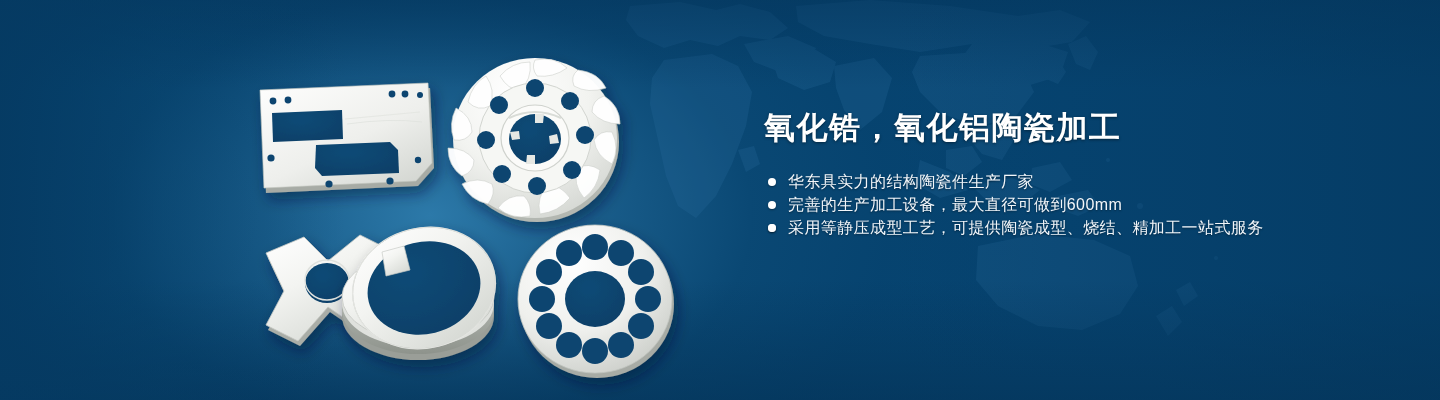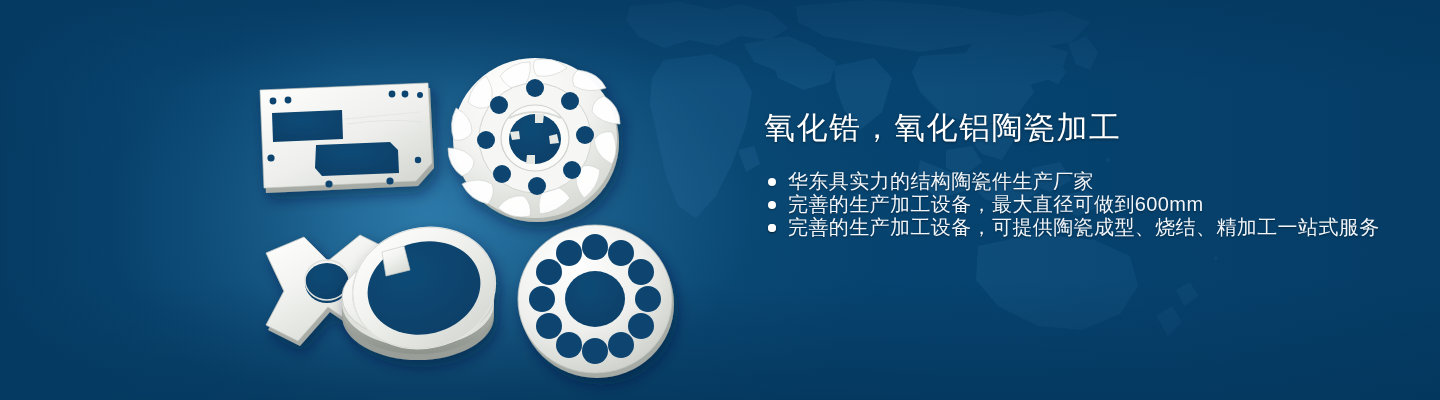--- a/index.html
+++ b/index.html
@@ -78,34 +78,34 @@
     position: absolute;
     left: 764px;
     top: 108px;
     width: 620px;
   }
   .title {
     font-size: 31px;
     line-height: 40px;
     color: #ffffff;
     letter-spacing: 1.5px;
-    font-weight: 400;
+    font-weight: 700;
     text-shadow: 0 1px 3px rgba(0,0,0,0.45);
     margin: 0 0 22px 0;
     white-space: nowrap;
   }
   ul.bullets {
     list-style: none;
     margin: 0;
     padding: 0;
   }
   ul.bullets li {
     position: relative;
     padding-left: 24px;
-    font-size: 20px;
+    font-size: 16px;
     line-height: 23px;
     color: #f2f6fa;
     letter-spacing: 0.4px;
     white-space: nowrap;
     text-shadow: 0 1px 2px rgba(0,0,0,0.40);
   }
   ul.bullets li .dot {
     position: absolute;
     left: 4px;
     top: 8px;
@@ -327,18 +327,18 @@
       </li>
       <li>
         <span class="dot"></span>
         <span>完善的生产加工设备，最大直径可做到600mm</span>
       </li>
       <li>
         <span class="dot"></span>
       </li>
       <li>
         <span class="dot"></span>
-        <span>完善的生产加工设备，可提供陶瓷成型、烧结、精加工一站式服务</span>
+        <span>采用等静压成型工艺，可提供陶瓷成型、烧结、精加工一站式服务</span>
       </li>
     </ul>
   </div>
 
 </div>
 
 </body></html>

